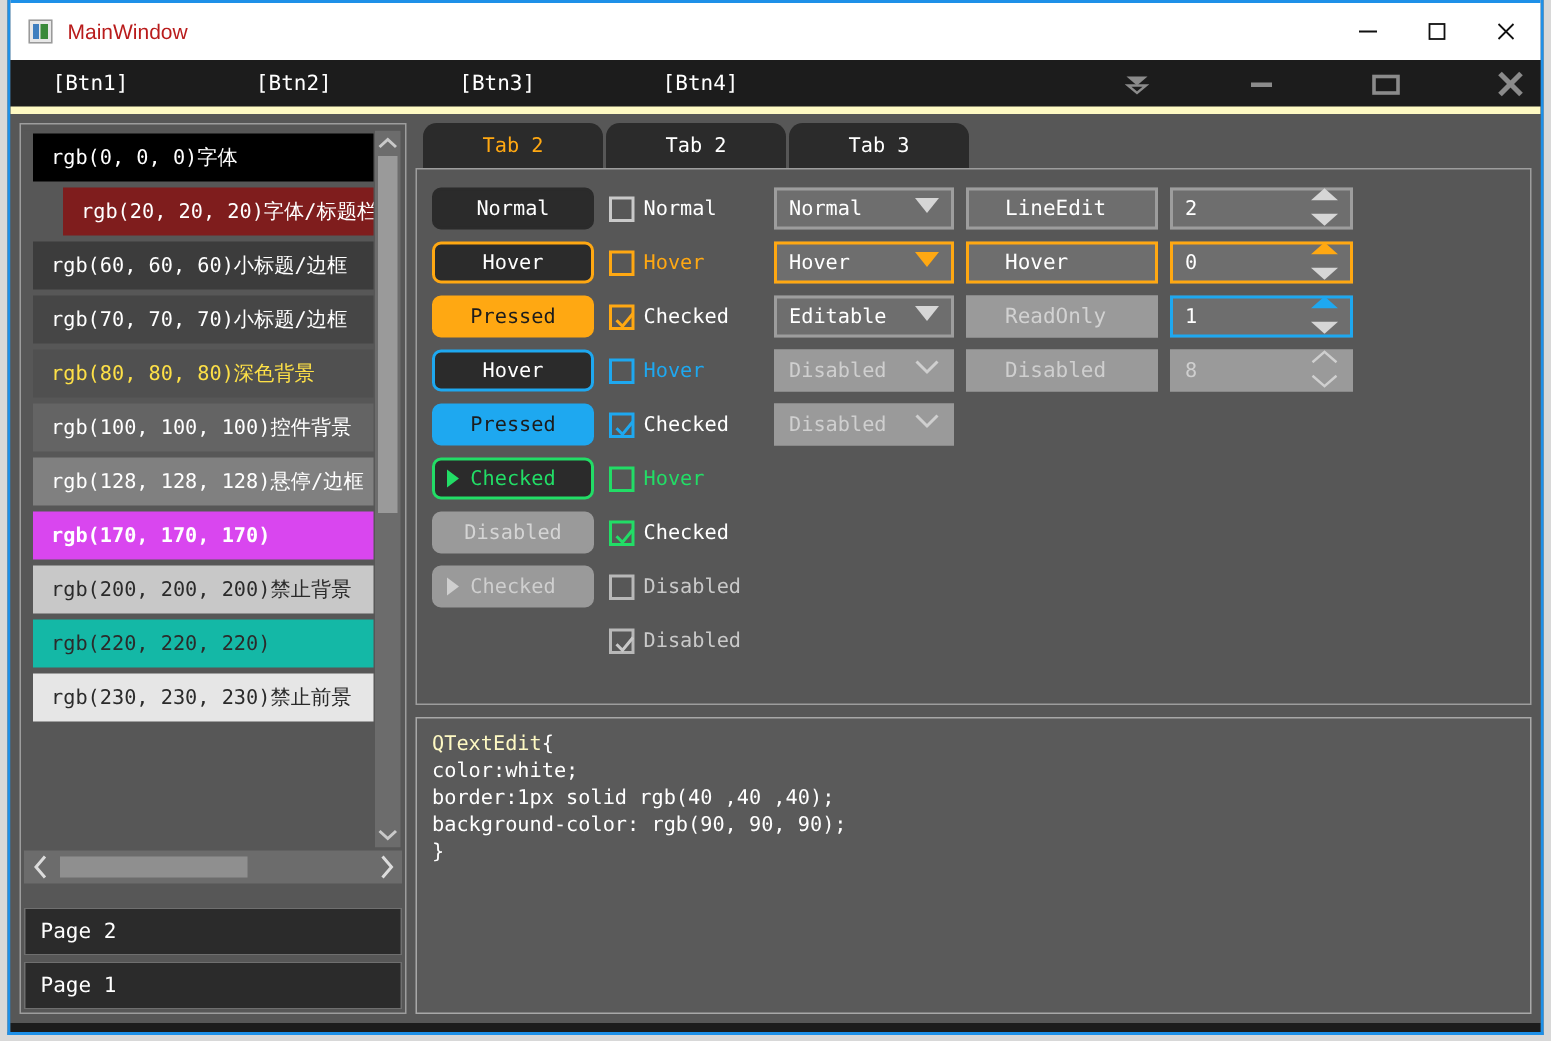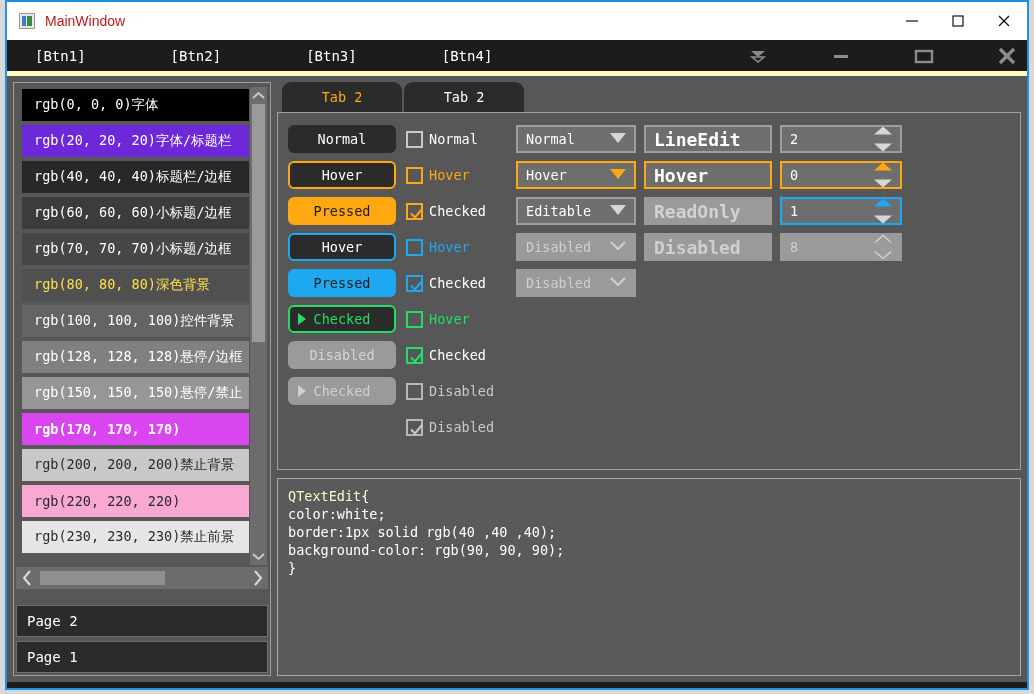--- a/index.html
+++ b/index.html
@@ -333,24 +333,23 @@
   .cmb .arr { position: absolute; right: 7px; top: 50%; transform: translateY(-50%); }
 
   
   .ledit {
     height: 28px;
     background: #6e6e6e;
     border: 2px solid #9d9d9d;
     box-sizing: border-box;
     display: flex;
     align-items: center;
-    font-size: 18px;
+    font-size: 14px;
     color: #ffffff;
-    padding-left: 8px;
-    font-weight: bold;
+    padding-left: 24px;
   }
   .ledit.hover { border-color: #ffa812; }
   .ledit.readonly { background: #9a9a9a; border-color: #9a9a9a; color: #d2d2d2; }
   .ledit.disabled { background: #9a9a9a; border-color: #9a9a9a; color: #cfcfcf; }
 
   
   .spin {
     height: 28px;
     background: #6e6e6e;
     border: 2px solid #9d9d9d;
@@ -454,51 +453,45 @@
 
     <div class="toolbox">
 
 
       <div class="tb-page-body">
         <div class="list-wrap">
           <div class="list-col">
             <div class="list-item" style="background: rgb(0, 0, 0); color: rgb(255, 255, 255);">
                 <span>rgb(0,  0,  0)字体</span>
               </div>
-            <div class="list-item" style="background: #6d28d9; color: rgb(255, 255, 255);">
+            <div class="list-item" style="background: #7f1d1d; color: rgb(255, 255, 255); margin-left: 20px;">
                 <span>rgb(20,  20,  20)字体/标题栏</span>
-              </div>
-            <div class="list-item" style="background: rgb(40, 40, 40); color: rgb(255, 255, 255);">
-                <span>rgb(40,  40,  40)标题栏/边框</span>
               </div>
             <div class="list-item" style="background: rgb(60, 60, 60); color: rgb(255, 255, 255);">
                 <span>rgb(60,  60,  60)小标题/边框</span>
               </div>
             <div class="list-item" style="background: rgb(70, 70, 70); color: rgb(255, 255, 255);">
                 <span>rgb(70,  70,  70)小标题/边框</span>
               </div>
             <div class="list-item" style="background: rgb(80, 80, 80); color: #fde047;">
                 <span>rgb(80,  80,  80)深色背景</span>
               </div>
             <div class="list-item" style="background: rgb(100, 100, 100); color: rgb(255, 255, 255);">
                 <span>rgb(100, 100, 100)控件背景</span>
               </div>
             <div class="list-item" style="background: rgb(128, 128, 128); color: rgb(255, 255, 255);">
                 <span>rgb(128, 128, 128)悬停/边框</span>
               </div>
-            <div class="list-item" style="background: rgb(150, 150, 150); color: rgb(255, 255, 255);">
-                <span>rgb(150, 150, 150)悬停/禁止</span>
-              </div>
             <div class="list-item" style="background: #d946ef; color: rgb(255, 255, 255); font-weight: bold;">
                 <span>rgb(170, 170, 170)</span>
               </div>
             <div class="list-item" style="background: rgb(200, 200, 200); color: rgb(43, 43, 43);">
                 <span>rgb(200, 200, 200)禁止背景</span>
               </div>
-            <div class="list-item" style="background: #f9a8d4; color: rgb(43, 43, 43);">
+            <div class="list-item" style="background: #14b8a6; color: rgb(43, 43, 43);">
                 <span>rgb(220, 220, 220)</span>
               </div>
             <div class="list-item" style="background: rgb(230, 230, 230); color: rgb(43, 43, 43);">
                 <span>rgb(230, 230, 230)禁止前景</span>
               </div>
           </div>
           <div class="vbar">
             <div class="vbar-arrow">
               <svg width="13" height="9" viewBox="0 0 13 9">
                   <polyline points="1,7 6.5,2 12,7" fill="none" stroke="#c9c9c9" stroke-width="2"></polyline>
@@ -542,20 +535,23 @@
     </div>
 
     <div class="tabarea">
 
       <div class="tabbar">
         <div class="tab active">
             <span>Tab 2</span>
           </div>
         <div class="tab">
             <span>Tab 2</span>
+          </div>
+        <div class="tab">
+            <span>Tab 3</span>
           </div>
       </div>
 
       <div class="tab-panel">
 
         <div class="col col-btn">
           <div class="pbtn normal">
               <span>Normal</span>
             </div>
           <div class="pbtn hoverO">

